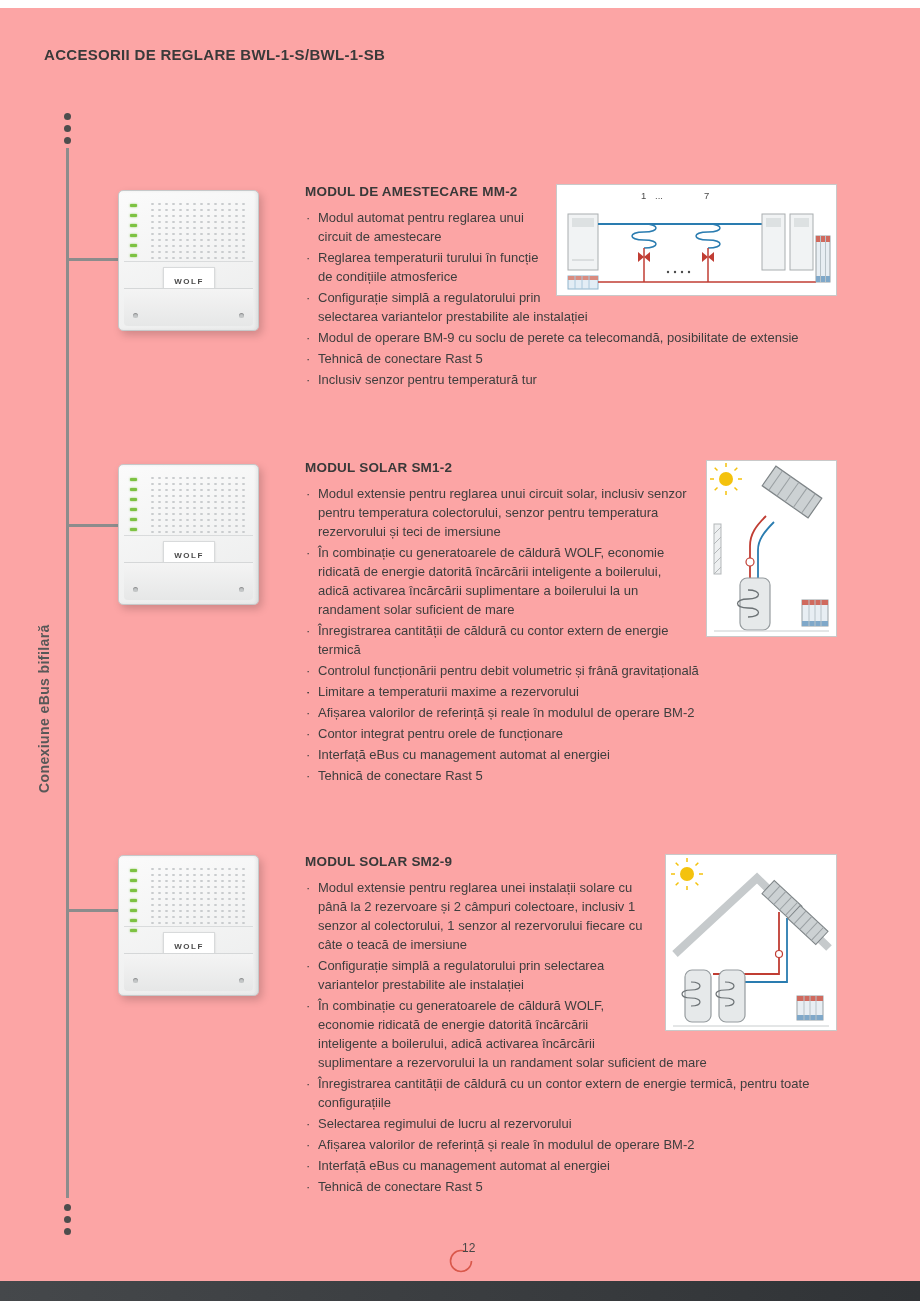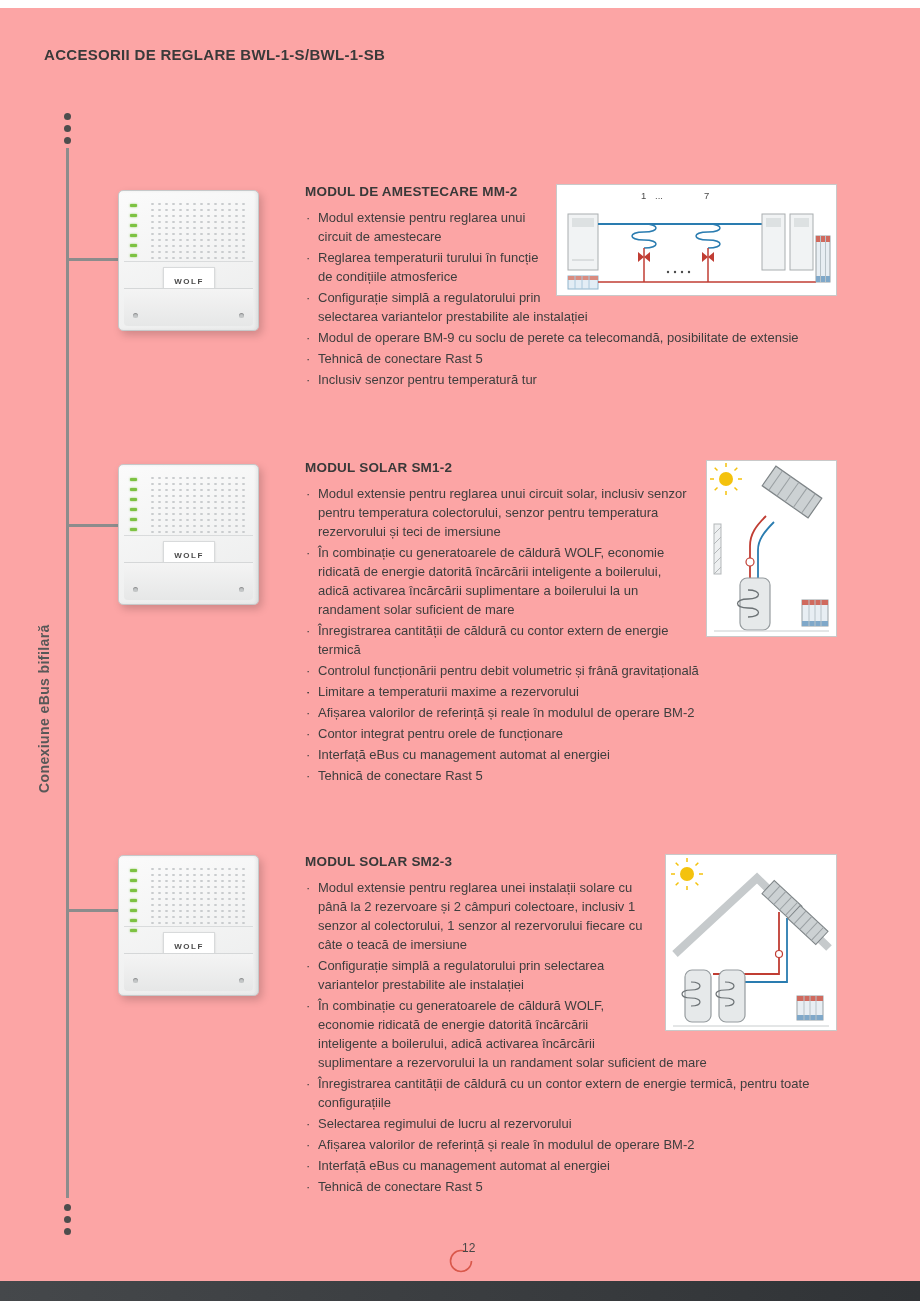--- a/index.html
+++ b/index.html
@@ -190,21 +190,21 @@
       <g>
         <rect x="260" y="52" width="14" height="46" fill="#e8eef3" stroke="#98a0a4"></rect>
         <rect x="260" y="52" width="14" height="6" fill="#d06a5e"></rect>
         <rect x="260" y="92" width="14" height="6" fill="#7fa8c9"></rect>
         <line x1="264.5" y1="52" x2="264.5" y2="98" stroke="#b8c2c8"></line>
         <line x1="269.5" y1="52" x2="269.5" y2="98" stroke="#b8c2c8"></line>
       </g>
     </svg>
     <div class="sec-heading">MODUL DE AMESTECARE MM-2</div>
     <ul class="bullets">
-        <li><span class="marker">·</span><span>Modul extensie pentru reglarea unui circuit de amestecare</span></li>
+        <li><span class="marker">·</span><span>Modul automat pentru reglarea unui circuit de amestecare</span></li>
         <li><span class="marker">·</span><span>Reglarea temperaturii turului în funcție de condițiile atmosferice</span></li>
         <li><span class="marker">·</span><span>Configurație simplă a regulatorului prin selectarea variantelor prestabilite ale instalației</span></li>
         <li><span class="marker">·</span><span>Modul de operare BM-9 cu soclu de perete ca telecomandă, posibilitate de extensie</span></li>
         <li><span class="marker">·</span><span>Tehnică de conectare Rast 5</span></li>
         <li><span class="marker">·</span><span>Inclusiv senzor pentru temperatură tur</span></li>
       </ul>
   </div>
 
   <div class="section" style="top:452px">
     <svg class="diagram" width="131" height="177" viewBox="0 0 131 177">
@@ -319,21 +319,21 @@
       <g>
         <rect x="132" y="142" width="26" height="24" fill="#e8eef3" stroke="#98a0a4"></rect>
         <rect x="132" y="142" width="26" height="5" fill="#d06a5e"></rect>
         <rect x="132" y="161" width="26" height="5" fill="#7fa8c9"></rect>
         <line x1="139" y1="142" x2="139" y2="166" stroke="#b8c2c8"></line>
         <line x1="145" y1="142" x2="145" y2="166" stroke="#b8c2c8"></line>
         <line x1="151" y1="142" x2="151" y2="166" stroke="#b8c2c8"></line>
       </g>
       <line x1="8" y1="172" x2="164" y2="172" stroke="#c9cdce"></line>
     </svg>
-    <div class="sec-heading">MODUL SOLAR SM2-3</div>
+    <div class="sec-heading">MODUL SOLAR SM2-9</div>
     <ul class="bullets">
         <li><span class="marker">·</span><span>Modul extensie pentru reglarea unei instalații solare cu până la 2 rezervoare și 2 câmpuri colectoare, inclusiv 1 senzor al colectorului, 1 senzor al rezervorului fiecare cu câte o teacă de imersiune</span></li>
         <li><span class="marker">·</span><span>Configurație simplă a regulatorului prin selectarea variantelor prestabilite ale instalației</span></li>
         <li><span class="marker">·</span><span>În combinație cu generatoarele de căldură WOLF, economie ridicată de energie datorită încărcării inteligente a boilerului, adică activarea încărcării suplimentare a rezervorului la un randament solar suficient de mare</span></li>
         <li><span class="marker">·</span><span>Înregistrarea cantității de căldură cu un contor extern de energie termică, pentru toate configurațiile</span></li>
         <li><span class="marker">·</span><span>Selectarea regimului de lucru al rezervorului</span></li>
         <li><span class="marker">·</span><span>Afișarea valorilor de referință și reale în modulul de operare BM-2</span></li>
         <li><span class="marker">·</span><span>Interfață eBus cu management automat al energiei</span></li>
         <li><span class="marker">·</span><span>Tehnică de conectare Rast 5</span></li>
       </ul>

